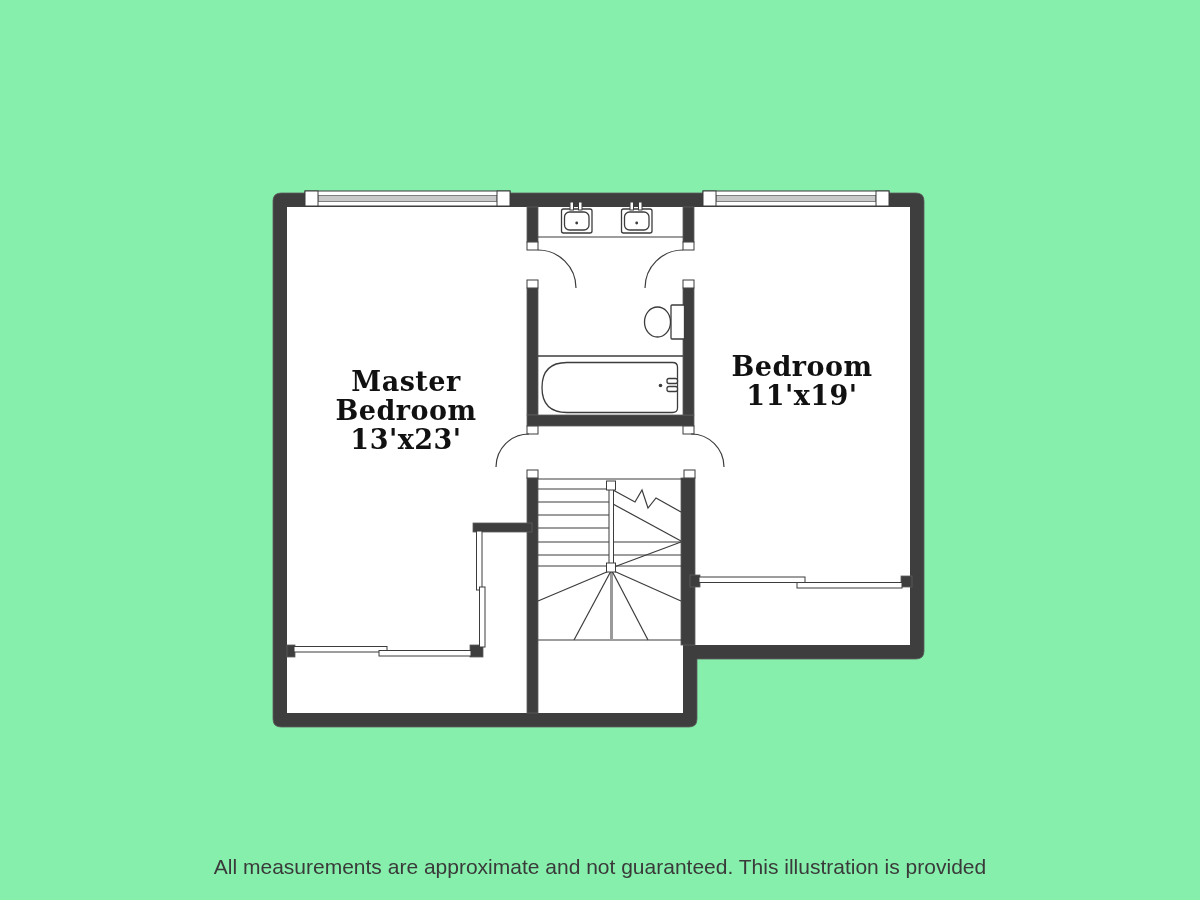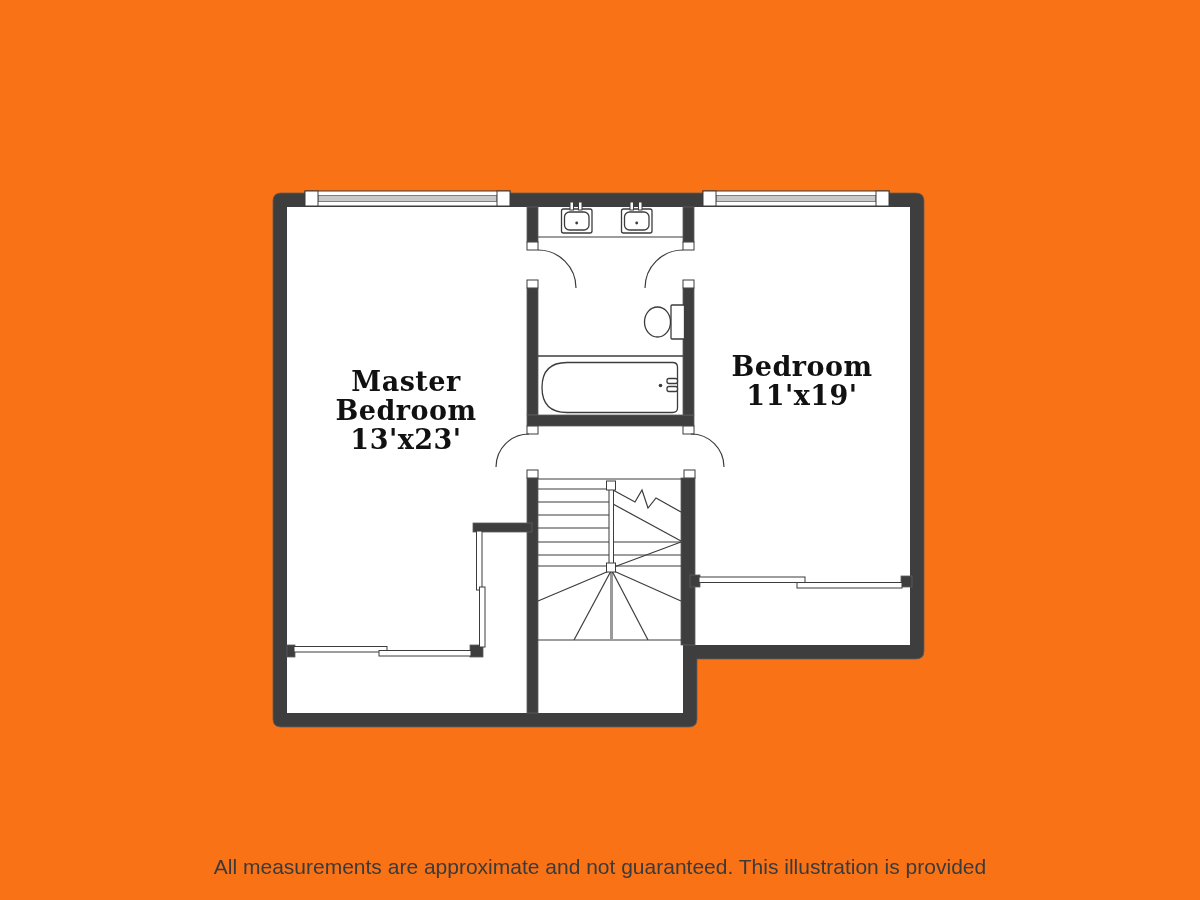--- a/index.html
+++ b/index.html
@@ -1,16 +1,16 @@
 <!DOCTYPE html>
 <html style="--wall: #3e3e3e; --wall_edge: #5d5d5d; --line: #3c3c3c; --window_stripe: #c9c9c9; --text: #111111; --disclaimer_text: #3a3a3a; --stair_rail_gray: #9a9a9a;"><head>
 <meta charset="utf-8">
 <style>
   html,body{margin:0;padding:0;background:#ffffff;}
-  .stage{position:relative;width:1200px;height:900px;background:#f97316;overflow:hidden;}
+  .stage{position:relative;width:1200px;height:900px;background:#86efac;overflow:hidden;}
   .plan-svg{position:absolute;left:0;top:0;}
   
   .wall{fill:var(--wall,#3e3e3e);stroke:var(--wall_edge,#5d5d5d);stroke-width:0.8;}
   .room{fill:#ffffff;stroke:none;}
   .jamb{fill:#ffffff;stroke:var(--line,#3c3c3c);stroke-width:1;}
   .thin{stroke:var(--line,#3c3c3c);stroke-width:1.2;fill:none;}
   .thin15{stroke:var(--line,#3c3c3c);stroke-width:1.5;fill:none;}
   .fixture{fill:#ffffff;stroke:var(--line,#3c3c3c);stroke-width:1.3;}
   .panel{fill:#ffffff;stroke:var(--line,#3c3c3c);stroke-width:1;}
   .winframe{fill:#ffffff;stroke:var(--line,#3c3c3c);stroke-width:1;}

